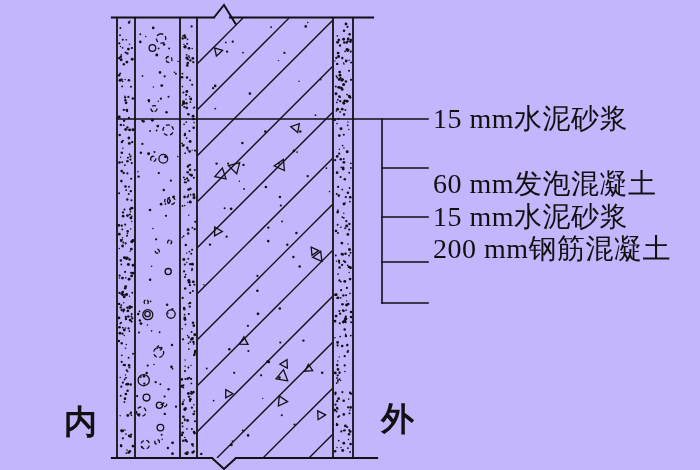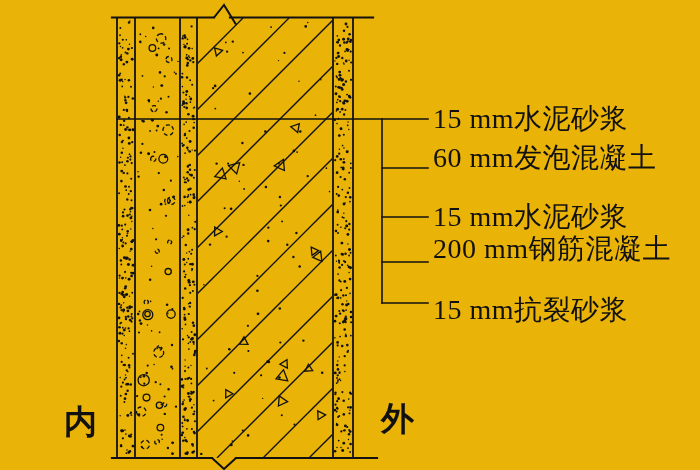--- a/index.html
+++ b/index.html
@@ -1,19 +1,19 @@
 <!DOCTYPE html>
 <html><head>
 <meta charset="utf-8">
 <style>
   html,body{margin:0;padding:0;background:#fff;}
   .stage{
     position:relative;
     width:700px;height:470px;
-    background:#eab308;
+    background:#c4b5fd;
     overflow:hidden;
     font-family:"Liberation Serif","DejaVu Serif",serif;
   }
   .stage svg{position:absolute;left:0;top:0;}
   .callout{
     position:absolute;
     left:433px;
     transform:translateY(-50%);
     font-size:28px;
     line-height:1;
@@ -978,25 +978,24 @@
       <line x1="117" y1="119" x2="428" y2="119" stroke="#111111" stroke-width="1.6" stroke-linecap="square"></line>
       <line x1="382" y1="119" x2="382" y2="303" stroke="#111111" stroke-width="1.6" stroke-linecap="square"></line>
       <line x1="382" y1="168" x2="428" y2="168" stroke="#111111" stroke-width="1.6" stroke-linecap="square"></line>
       <line x1="382" y1="217" x2="428" y2="217" stroke="#111111" stroke-width="1.6" stroke-linecap="square"></line>
       <line x1="382" y1="262" x2="428" y2="262" stroke="#111111" stroke-width="1.6" stroke-linecap="square"></line>
       <line x1="382" y1="303" x2="428" y2="303" stroke="#111111" stroke-width="1.6" stroke-linecap="square"></line>
     </svg>
 
   <div class="callout" style="top:119px">15 mm水泥砂浆</div>
 
-  <div class="callout" style="top:158px">60 mm发泡混凝土</div>
+  <div class="callout" style="top:184px">60 mm发泡混凝土</div>
 
   <div class="callout" style="top:217px">15 mm水泥砂浆</div>
 
   <div class="callout" style="top:249px">200 mm钢筋混凝土</div>
 
-  <div class="callout" style="top:310px">15 mm抗裂砂浆</div>
 
   <div class="side-label interior">内</div>
 
   <div class="side-label exterior">外</div>
 
 </div>
 
 </body></html>

